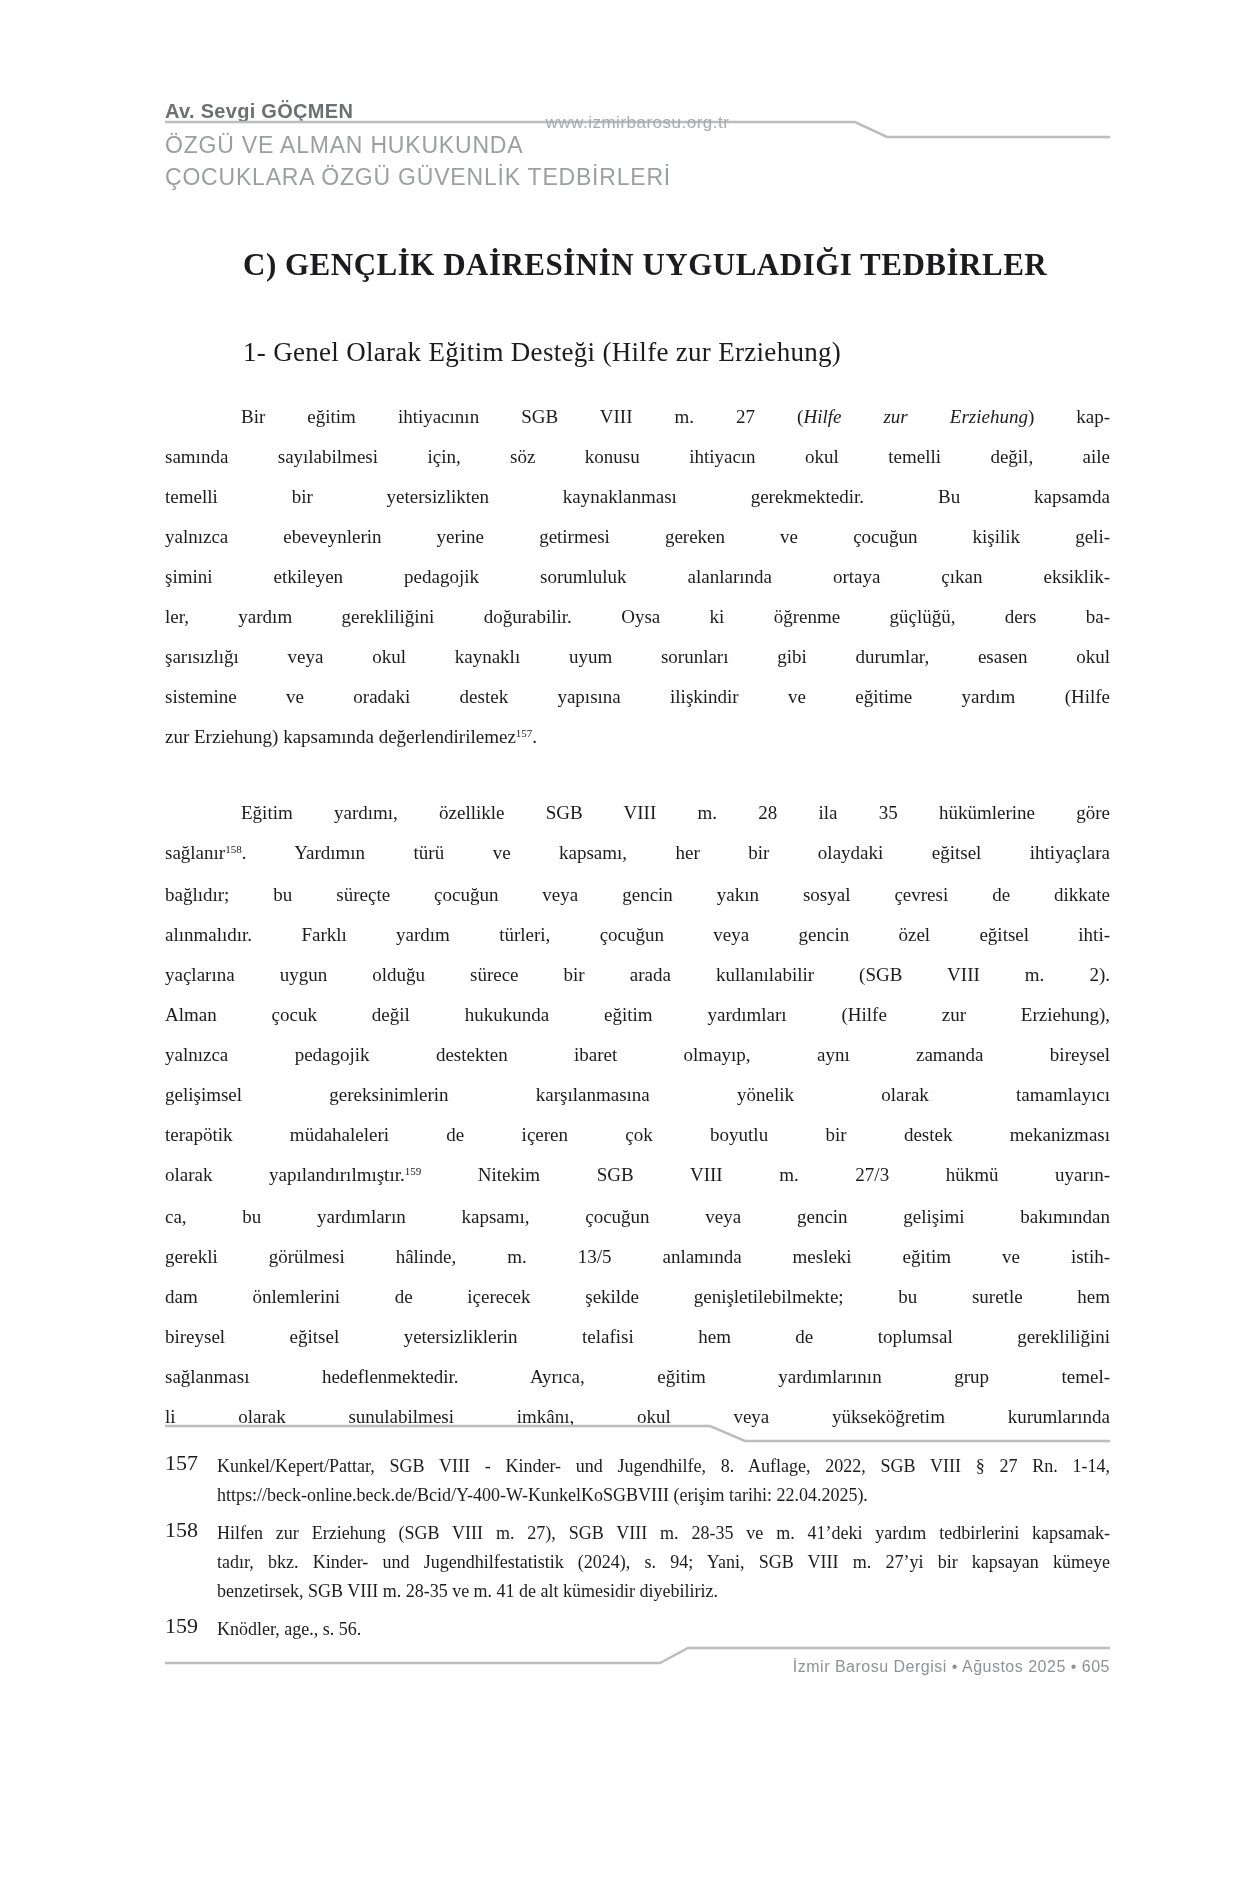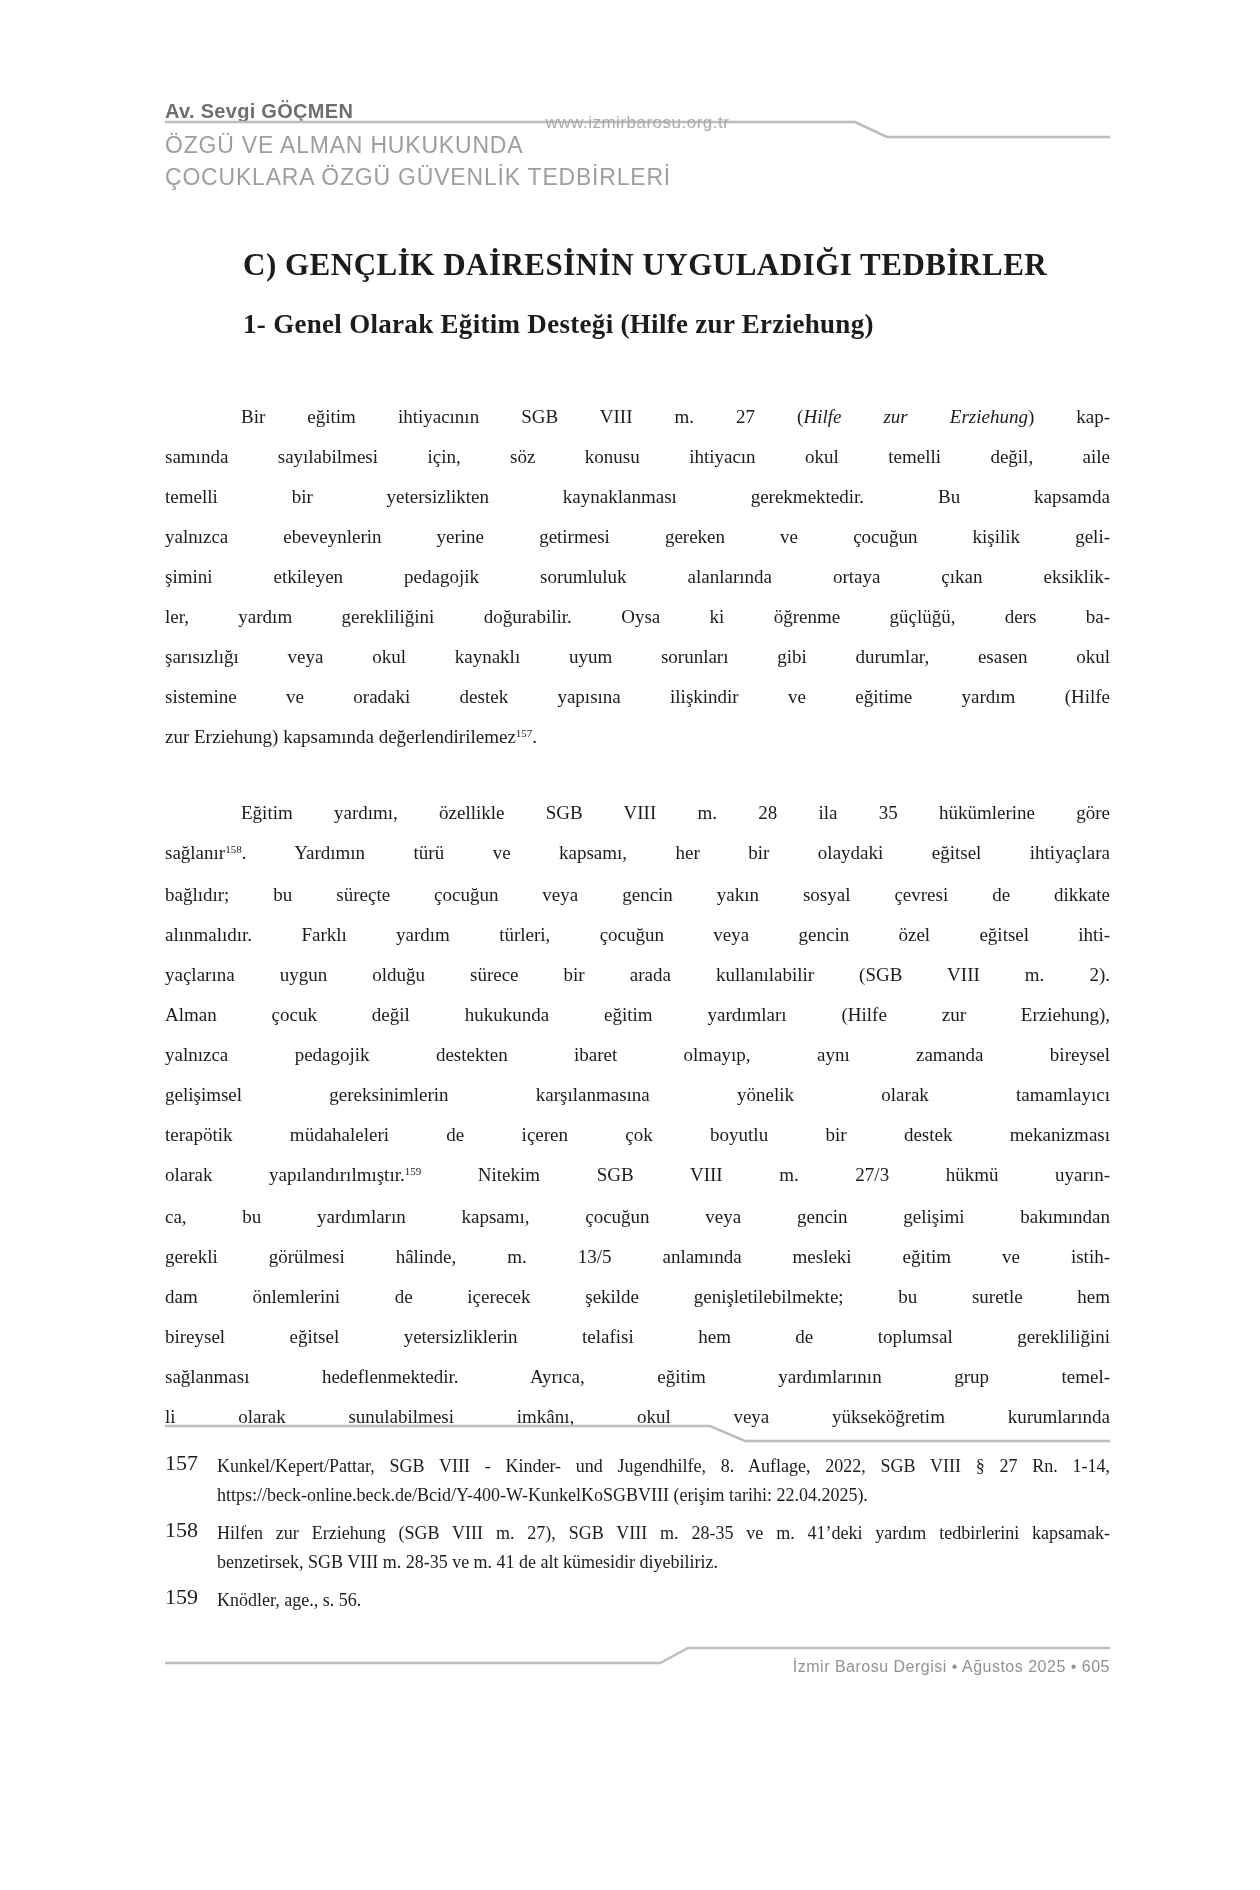--- a/index.html
+++ b/index.html
@@ -35,23 +35,23 @@
     color: #9c9ea1;
   }
   
   .section-heading {
     position: absolute; left: 165px; top: 247px; width: 945px;
     padding-left: 78px; box-sizing: border-box;
     font-weight: bold; font-size: 31px; letter-spacing: .5px;
     white-space: nowrap;
   }
   .sub-heading {
-    position: absolute; left: 165px; top: 309px; width: 945px;
+    position: absolute; left: 165px; top: 337px; width: 945px;
     padding-left: 78px; box-sizing: border-box;
-    font-weight: bold; font-size: 27px; letter-spacing: .3px;
+    font-weight: normal; font-size: 27px; letter-spacing: .3px;
     white-space: nowrap;
   }
   
   .body-block { position: absolute; left: 165px; top: 397px; width: 945px; }
   .para + .para { margin-top: 34px; }
   .bodyline {
     font-size: 19px; line-height: 40px;
     white-space: nowrap;
     text-align: justify;
     text-align-last: justify;
@@ -150,20 +150,21 @@
         <span class="fn-num">157</span>
         <div class="fn-body">
           <div class="fn-line">Kunkel/Kepert/Pattar, SGB VIII - Kinder- und Jugendhilfe, 8. Auflage, 2022, SGB VIII § 27 Rn. 1-14,</div>
           <div class="fn-line nojust">https://beck-online.beck.de/Bcid/Y-400-W-KunkelKoSGBVIII (erişim tarihi: 22.04.2025).</div>
         </div>
       </div>
       <div class="footnote">
         <span class="fn-num">158</span>
         <div class="fn-body">
           <div class="fn-line">Hilfen zur Erziehung (SGB VIII m. 27), SGB VIII m. 28-35 ve m. 41’deki yardım tedbirlerini kapsamak-</div>
+          <div class="fn-line">tadır, bkz. Kinder- und Jugendhilfestatistik (2024), s. 94; Yani, SGB VIII m. 27’yi bir kapsayan kümeye</div>
           <div class="fn-line nojust">benzetirsek, SGB VIII m. 28-35 ve m. 41 de alt kümesidir diyebiliriz.</div>
         </div>
       </div>
       <div class="footnote">
         <span class="fn-num">159</span>
         <div class="fn-body">
           <div class="fn-line nojust">Knödler, age., s. 56.</div>
         </div>
       </div>
     </div>

